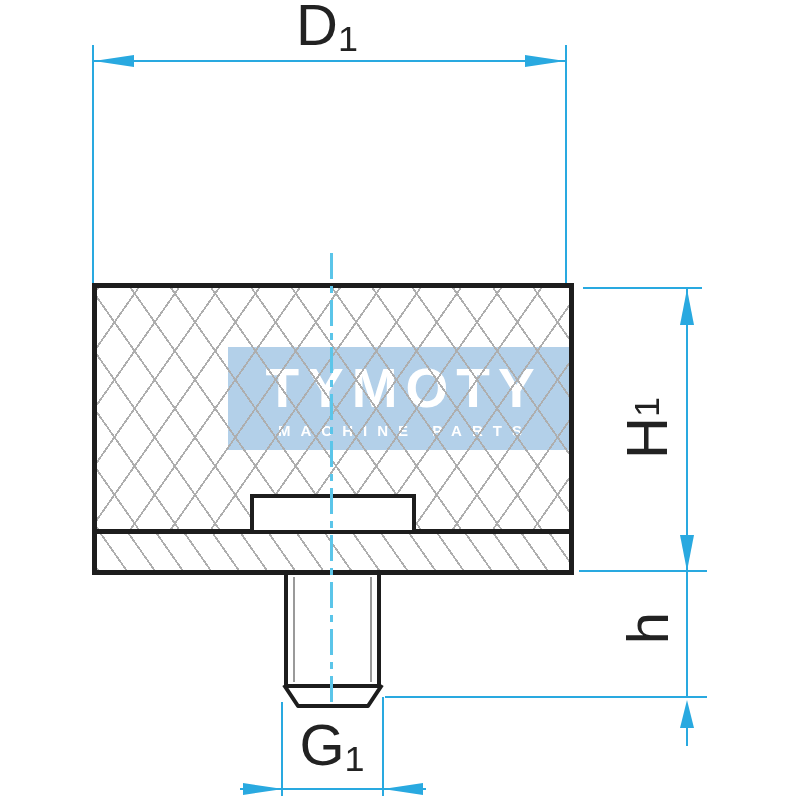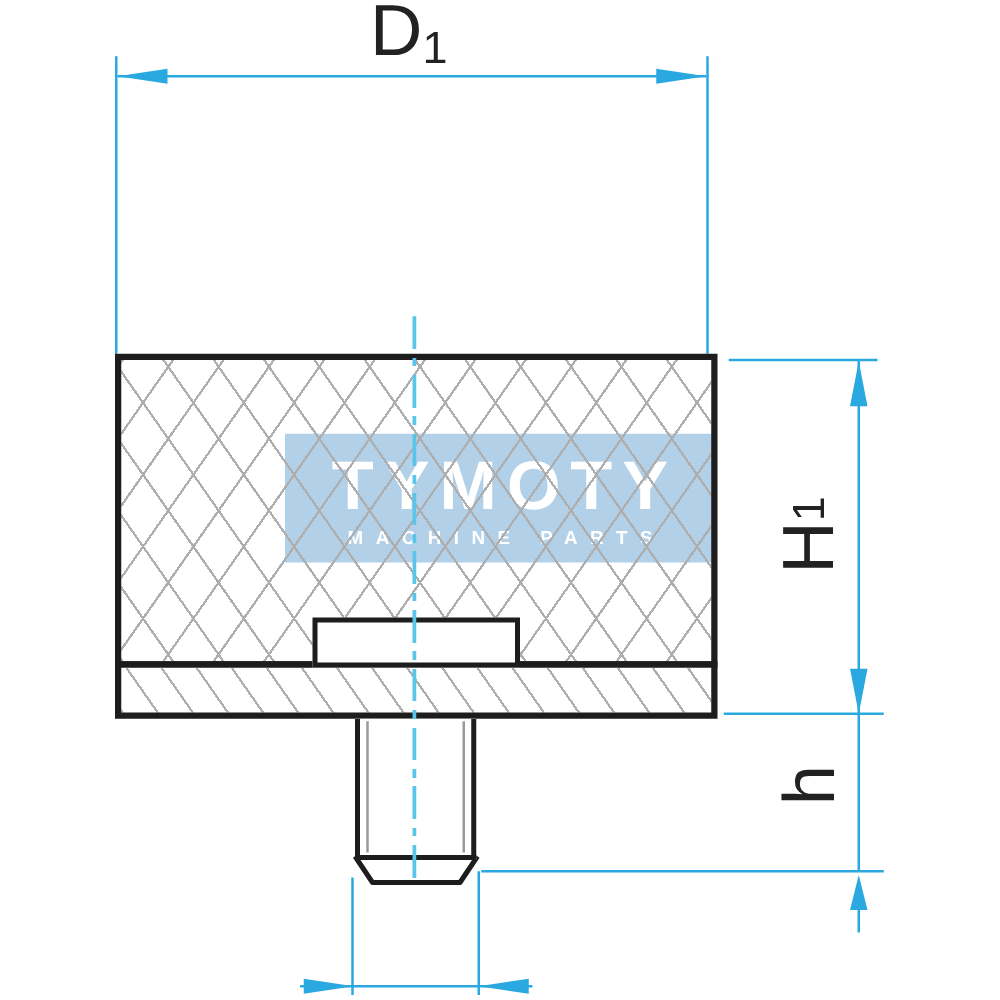--- a/index.html
+++ b/index.html
@@ -146,14 +146,15 @@
   <div id="h-label" class="abs dim-label rot">
       <span>h</span>
       <span class="sub"></span>
     </div>
 
   <div id="g1-ext-l" class="abs dim"></div>
   <div id="g1-ext-r" class="abs dim"></div>
   <div id="g1-line" class="abs dim"></div>
   <div id="g1-arr-l" class="abs arr arr-right"></div>
   <div id="g1-arr-r" class="abs arr arr-left"></div>
+  <div id="g1-label" class="abs dim-label"><span>G</span><span class="sub">1</span></div>
 
 </div>
 
 </body></html>

